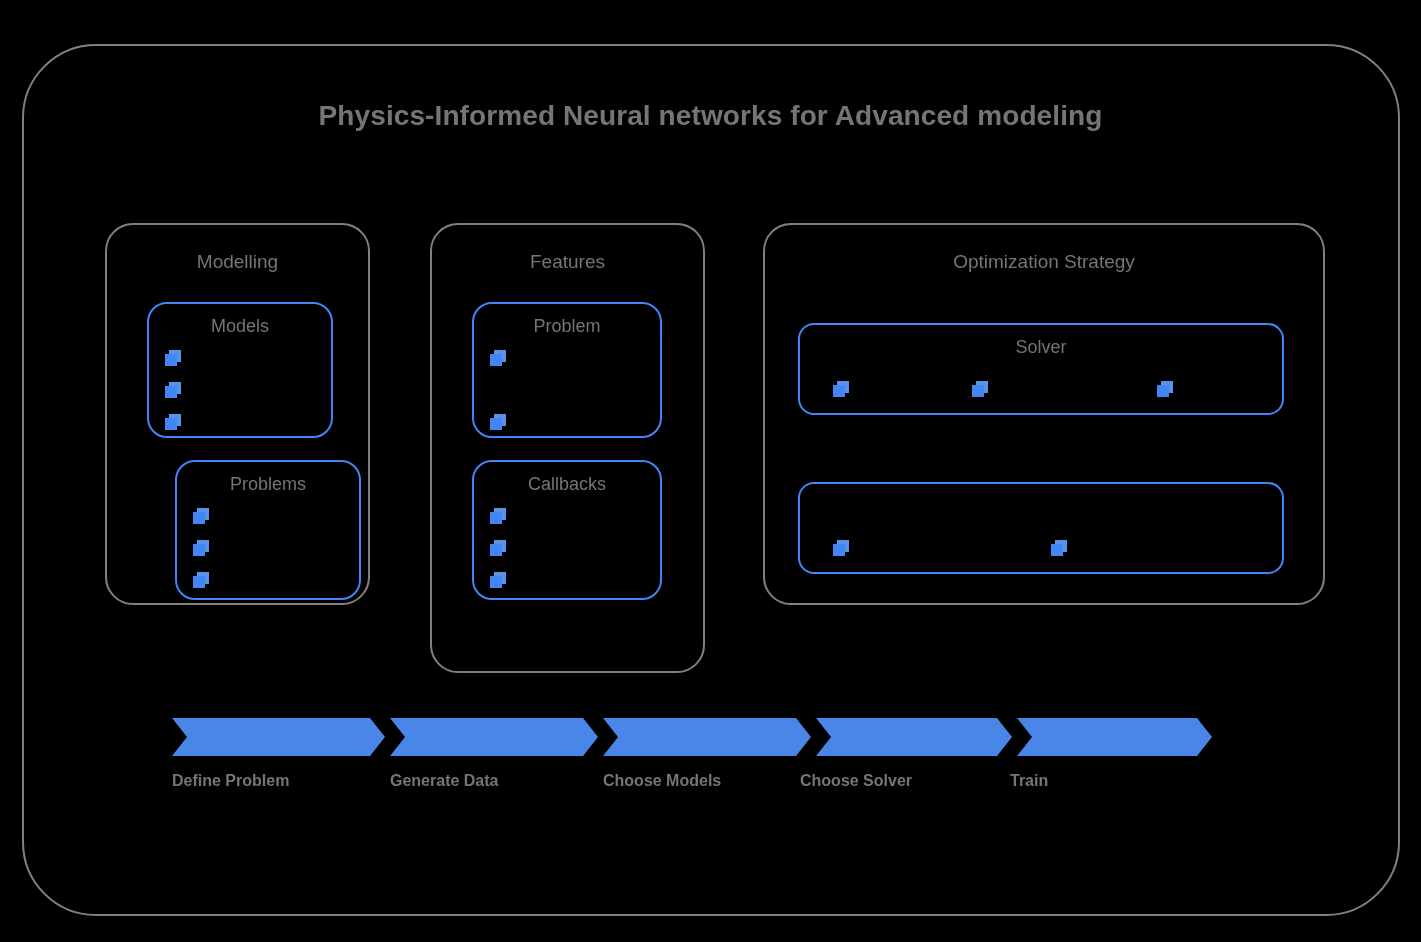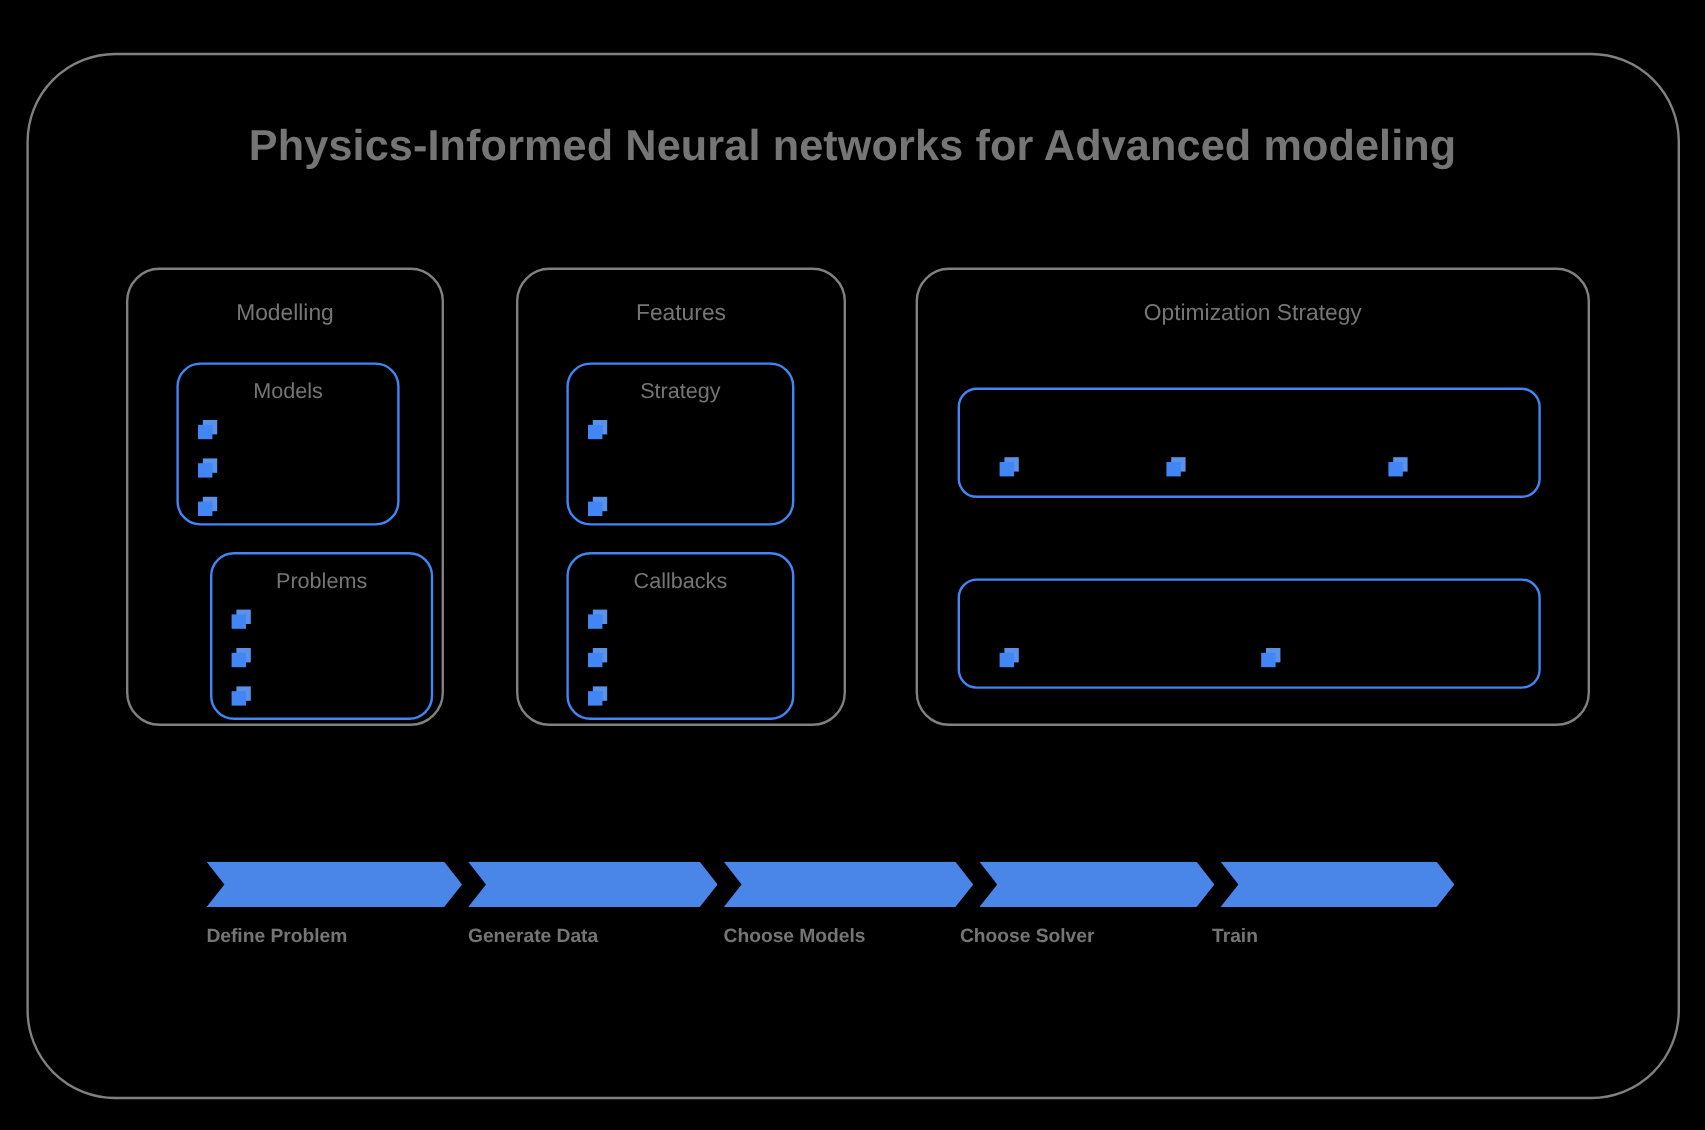--- a/index.html
+++ b/index.html
@@ -29,21 +29,21 @@
     background: transparent;
   }
 
   
   #diagram-title {
     position: absolute;
     left: 0;
     top: 100px;
     width: 1421px;
     text-align: center;
-    font-size: 36px;
+    font-size: 28px;
     font-weight: bold;
     color: #757575;
     letter-spacing: 0.1px;
   }
 
   
   .group-panel {
     position: absolute;
     border: 2px solid #808080;
     border-radius: 28px;
@@ -53,21 +53,21 @@
     position: absolute;
     left: 0;
     top: 26px;
     width: 100%;
     text-align: center;
     font-size: 19px;
     color: #757575;
   }
 
   #panel-modelling    { left: 105px; top: 223px; width: 265px; height: 382px; }
-  #panel-features     { left: 430px; top: 223px; width: 275px; height: 382px; }
+  #panel-features     { left: 430px; top: 223px; width: 275px; height: 450px; }
   #panel-optimization { left: 763px; top: 223px; width: 562px; height: 382px; }
 
   
   .inner-box {
     position: absolute;
     border: 2.5px solid #4285f4;
     border-radius: 20px;
     background: transparent;
     padding-left: 24px;
   }
@@ -176,21 +176,21 @@
       <span class="face-back"></span>
       <span class="face-front"></span>
     </div>
 </div>
 
 <div class="group-panel" id="panel-features">
   <div class="group-title">Features</div>
 </div>
 
 <div class="inner-box" id="box-geometry">
-  <div class="inner-title">Strategy</div>
+  <div class="inner-title">Problem</div>
   <div class="cube-bullet" style="left:16px; top:46px;">
       <span class="face-back"></span>
       <span class="face-front"></span>
     </div>
   <div class="cube-bullet" style="left:16px; top:110px;">
       <span class="face-back"></span>
       <span class="face-front"></span>
     </div>
 </div>
 
@@ -208,20 +208,21 @@
       <span class="face-back"></span>
       <span class="face-front"></span>
     </div>
 </div>
 
 <div class="group-panel" id="panel-optimization">
   <div class="group-title">Optimization Strategy</div>
 </div>
 
 <div class="inner-box" id="box-solver">
+  <div class="inner-title">Solver</div>
   <div class="cube-bullet" style="left:33px;  top:56px;">
       <span class="face-back"></span>
       <span class="face-front"></span>
     </div>
   <div class="cube-bullet" style="left:172px; top:56px;">
       <span class="face-back"></span>
       <span class="face-front"></span>
     </div>
   <div class="cube-bullet" style="left:357px; top:56px;">
       <span class="face-back"></span>

